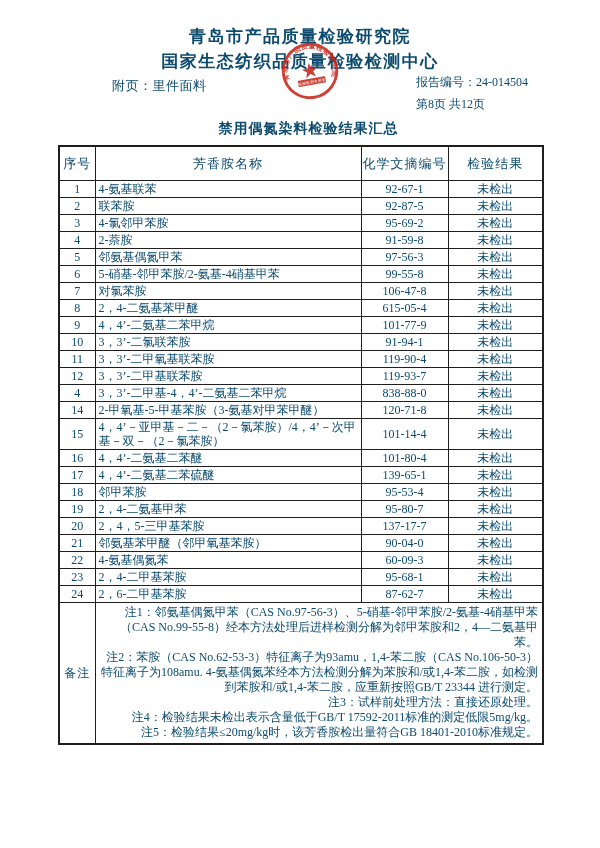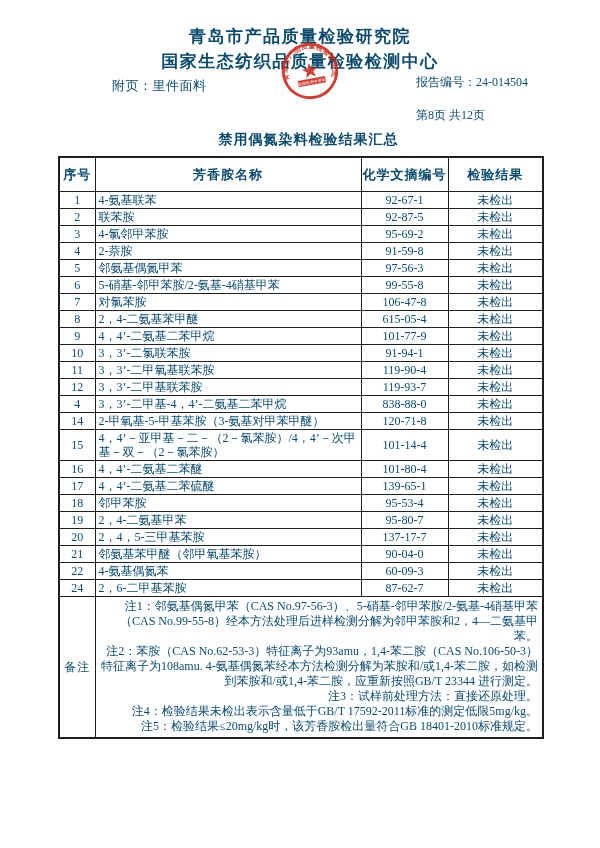--- a/index.html
+++ b/index.html
@@ -20,37 +20,37 @@
     opacity:0.88;
     pointer-events:none;
   }
   .meta-row {
     display:flex; justify-content:space-between; align-items:flex-start;
     margin:1px 72px 0 66px;
   }
   .attachment { font-size:13px; letter-spacing:0.5px; padding-top:3px;padding-left:46px; }
   .report-block { }
   .report-no { font-size:12px; }
-  .page-indicator { font-size:12px; margin-top:16px; }
+  .page-indicator { font-size:12px; margin-top:5px; }
   .doc-title {
     margin-top:7px;
     text-align:center;
     font-size:14px; font-weight:bold; letter-spacing:1px;padding-left:17px;
   }
   table.results {
     margin:7px 0 0 58px;
     width:484px;
     border-collapse:collapse;
     border:2px solid #1f1f1f;
     table-layout:fixed;
   }
   table.results th, table.results td { border:1px solid #1f1f1f; }
   thead th {
     height:31px;
-    font-size:13px; font-weight:bold;
+    font-size:13px; font-weight:normal;
     letter-spacing:1px;margin-top:41px;
   }
   tbody.rows td {
     font-size:12px;
     line-height:14px;
     padding:1px 3px;
   }
   td.c { text-align:center; }
   td.l { text-align:left; padding-left:5px; }
   .remark-th {
@@ -234,20 +234,26 @@
           <td class="c">90-04-0</td>
           <td class="c">未检出</td>
         </tr>
         <tr>
           <td class="c">22</td>
           <td class="l">4-氨基偶氮苯</td>
           <td class="c">60-09-3</td>
           <td class="c">未检出</td>
         </tr>
         <tr>
+          <td class="c">23</td>
+          <td class="l">2，4-二甲基苯胺</td>
+          <td class="c">95-68-1</td>
+          <td class="c">未检出</td>
+        </tr>
+        <tr>
           <td class="c">24</td>
           <td class="l">2，6-二甲基苯胺</td>
           <td class="c">87-62-7</td>
           <td class="c">未检出</td>
         </tr>
       </tbody>
     <tbody>
       <tr>
         <th class="remark-th">备注</th>
         <td class="remark-cell" colspan="3">

